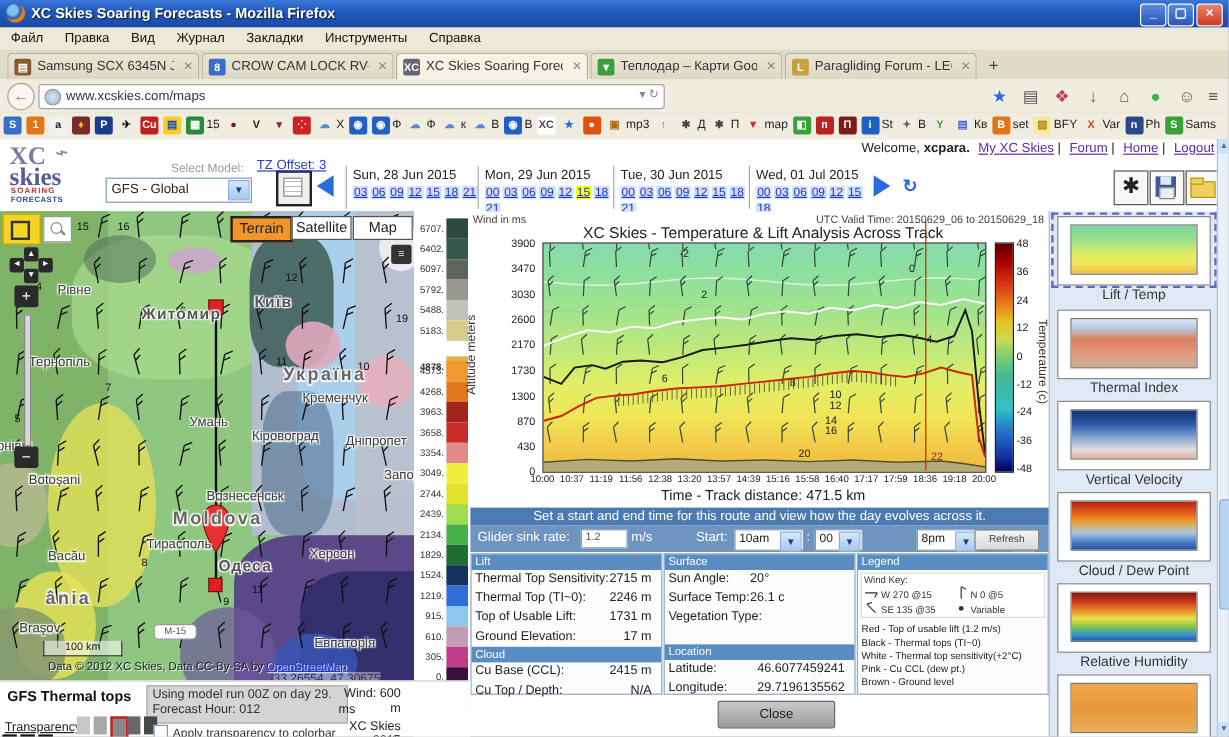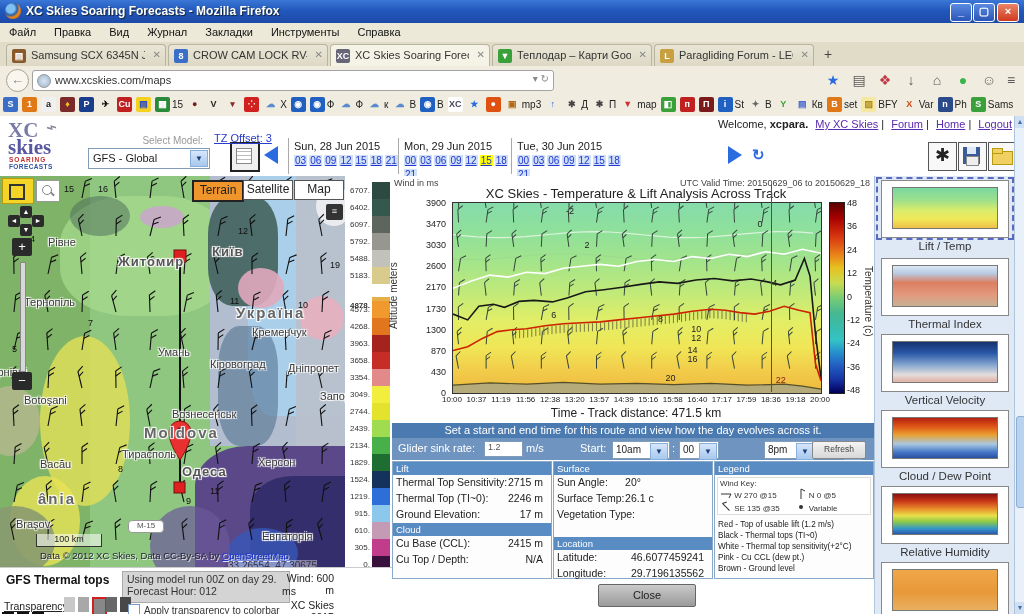--- a/index.html
+++ b/index.html
@@ -258,20 +258,21 @@
     </div>
     <div class="abs" id="cal-btn">
         <span class="grid"></span>
       </div>
     <div class="abs navarrow" style="left:264px;top:30px;border-right:14px solid #2a6ce0;"></div>
     <a class="abs" id="tz-link">TZ Offset: 3</a>
     <div class="abs" id="dates-row">
         <div class="datecol" style="left: 0px; width: 110px;"><div class="dname">Sun, 28 Jun 2015</div><span class="hour">03</span><span class="hour">06</span><span class="hour">09</span><span class="hour">12</span><span class="hour">15</span><span class="hour">18</span><span class="hour">21</span></div>
         <div class="datecol" style="left: 110px; width: 113px;"><div class="dname">Mon, 29 Jun 2015</div><span class="hour">00</span><span class="hour">03</span><span class="hour">06</span><span class="hour">09</span><span class="hour">12</span><span class="hour sel">15</span><span class="hour">18</span><span class="hour">21</span></div>
         <div class="datecol" style="left: 223px; width: 113px;"><div class="dname">Tue, 30 Jun 2015</div><span class="hour">00</span><span class="hour">03</span><span class="hour">06</span><span class="hour">09</span><span class="hour">12</span><span class="hour">15</span><span class="hour">18</span><span class="hour">21</span></div>
+        <div class="datecol" style="left: 336px; width: 100px;"><div class="dname">Wed, 01 Jul 2015</div><span class="hour">00</span><span class="hour">03</span><span class="hour">06</span><span class="hour">09</span><span class="hour">12</span><span class="hour">15</span><span class="hour">18</span></div>
       </div>
     <div class="abs navarrow" style="left:728px;top:30px;border-left:14px solid #2a6ce0;"></div>
     <div class="abs" style="left:752px;top:30px;font-size:15px;color:#2a6ce0;font-weight:bold;">↻</div>
     <div class="abs" id="welcome-row">
       <span>Welcome,</span>
       <b>xcpara.</b>
       <span id="hdr-links">  <a href="#">My XC Skies</a> | <a href="#">Forum</a> | <a href="#">Home</a> | <a href="#">Logout</a></span>
     </div>
     <div class="abs hdrbtn" style="left:928px;"><span style="font-size:18px;line-height:25px;">✱</span></div>
     <div class="abs hdrbtn" style="left:958px;">
@@ -1567,20 +1568,21 @@
           <span class="ddarrow">▼</span>
         </span>
       <span id="refresh-btn">Refresh</span>
     </div>
 
     <div class="panel" id="lift-panel" style="left:0px;width:158px;">
       <div class="phdr">Lift</div>
       <div id="lift-rows">
           <div class="prow"><span>Thermal Top Sensitivity:</span><span class="pv">2715 m</span></div>
           <div class="prow"><span>Thermal Top (TI~0):</span><span class="pv">2246 m</span></div>
+          <div class="prow"><span>Top of Usable Lift:</span><span class="pv">1731 m</span></div>
           <div class="prow"><span>Ground Elevation:</span><span class="pv">17 m</span></div>
         </div>
       <div class="phdr">Cloud</div>
       <div id="cloud-rows">
           <div class="prow"><span>Cu Base (CCL):</span><span class="pv">2415 m</span></div>
           <div class="prow"><span>Cu Top / Depth:</span><span class="pv">N/A</span></div>
         </div>
     </div>
     <div class="panel" id="surface-panel" style="left:161px;width:158px;">
       <div class="phdr">Surface</div>

